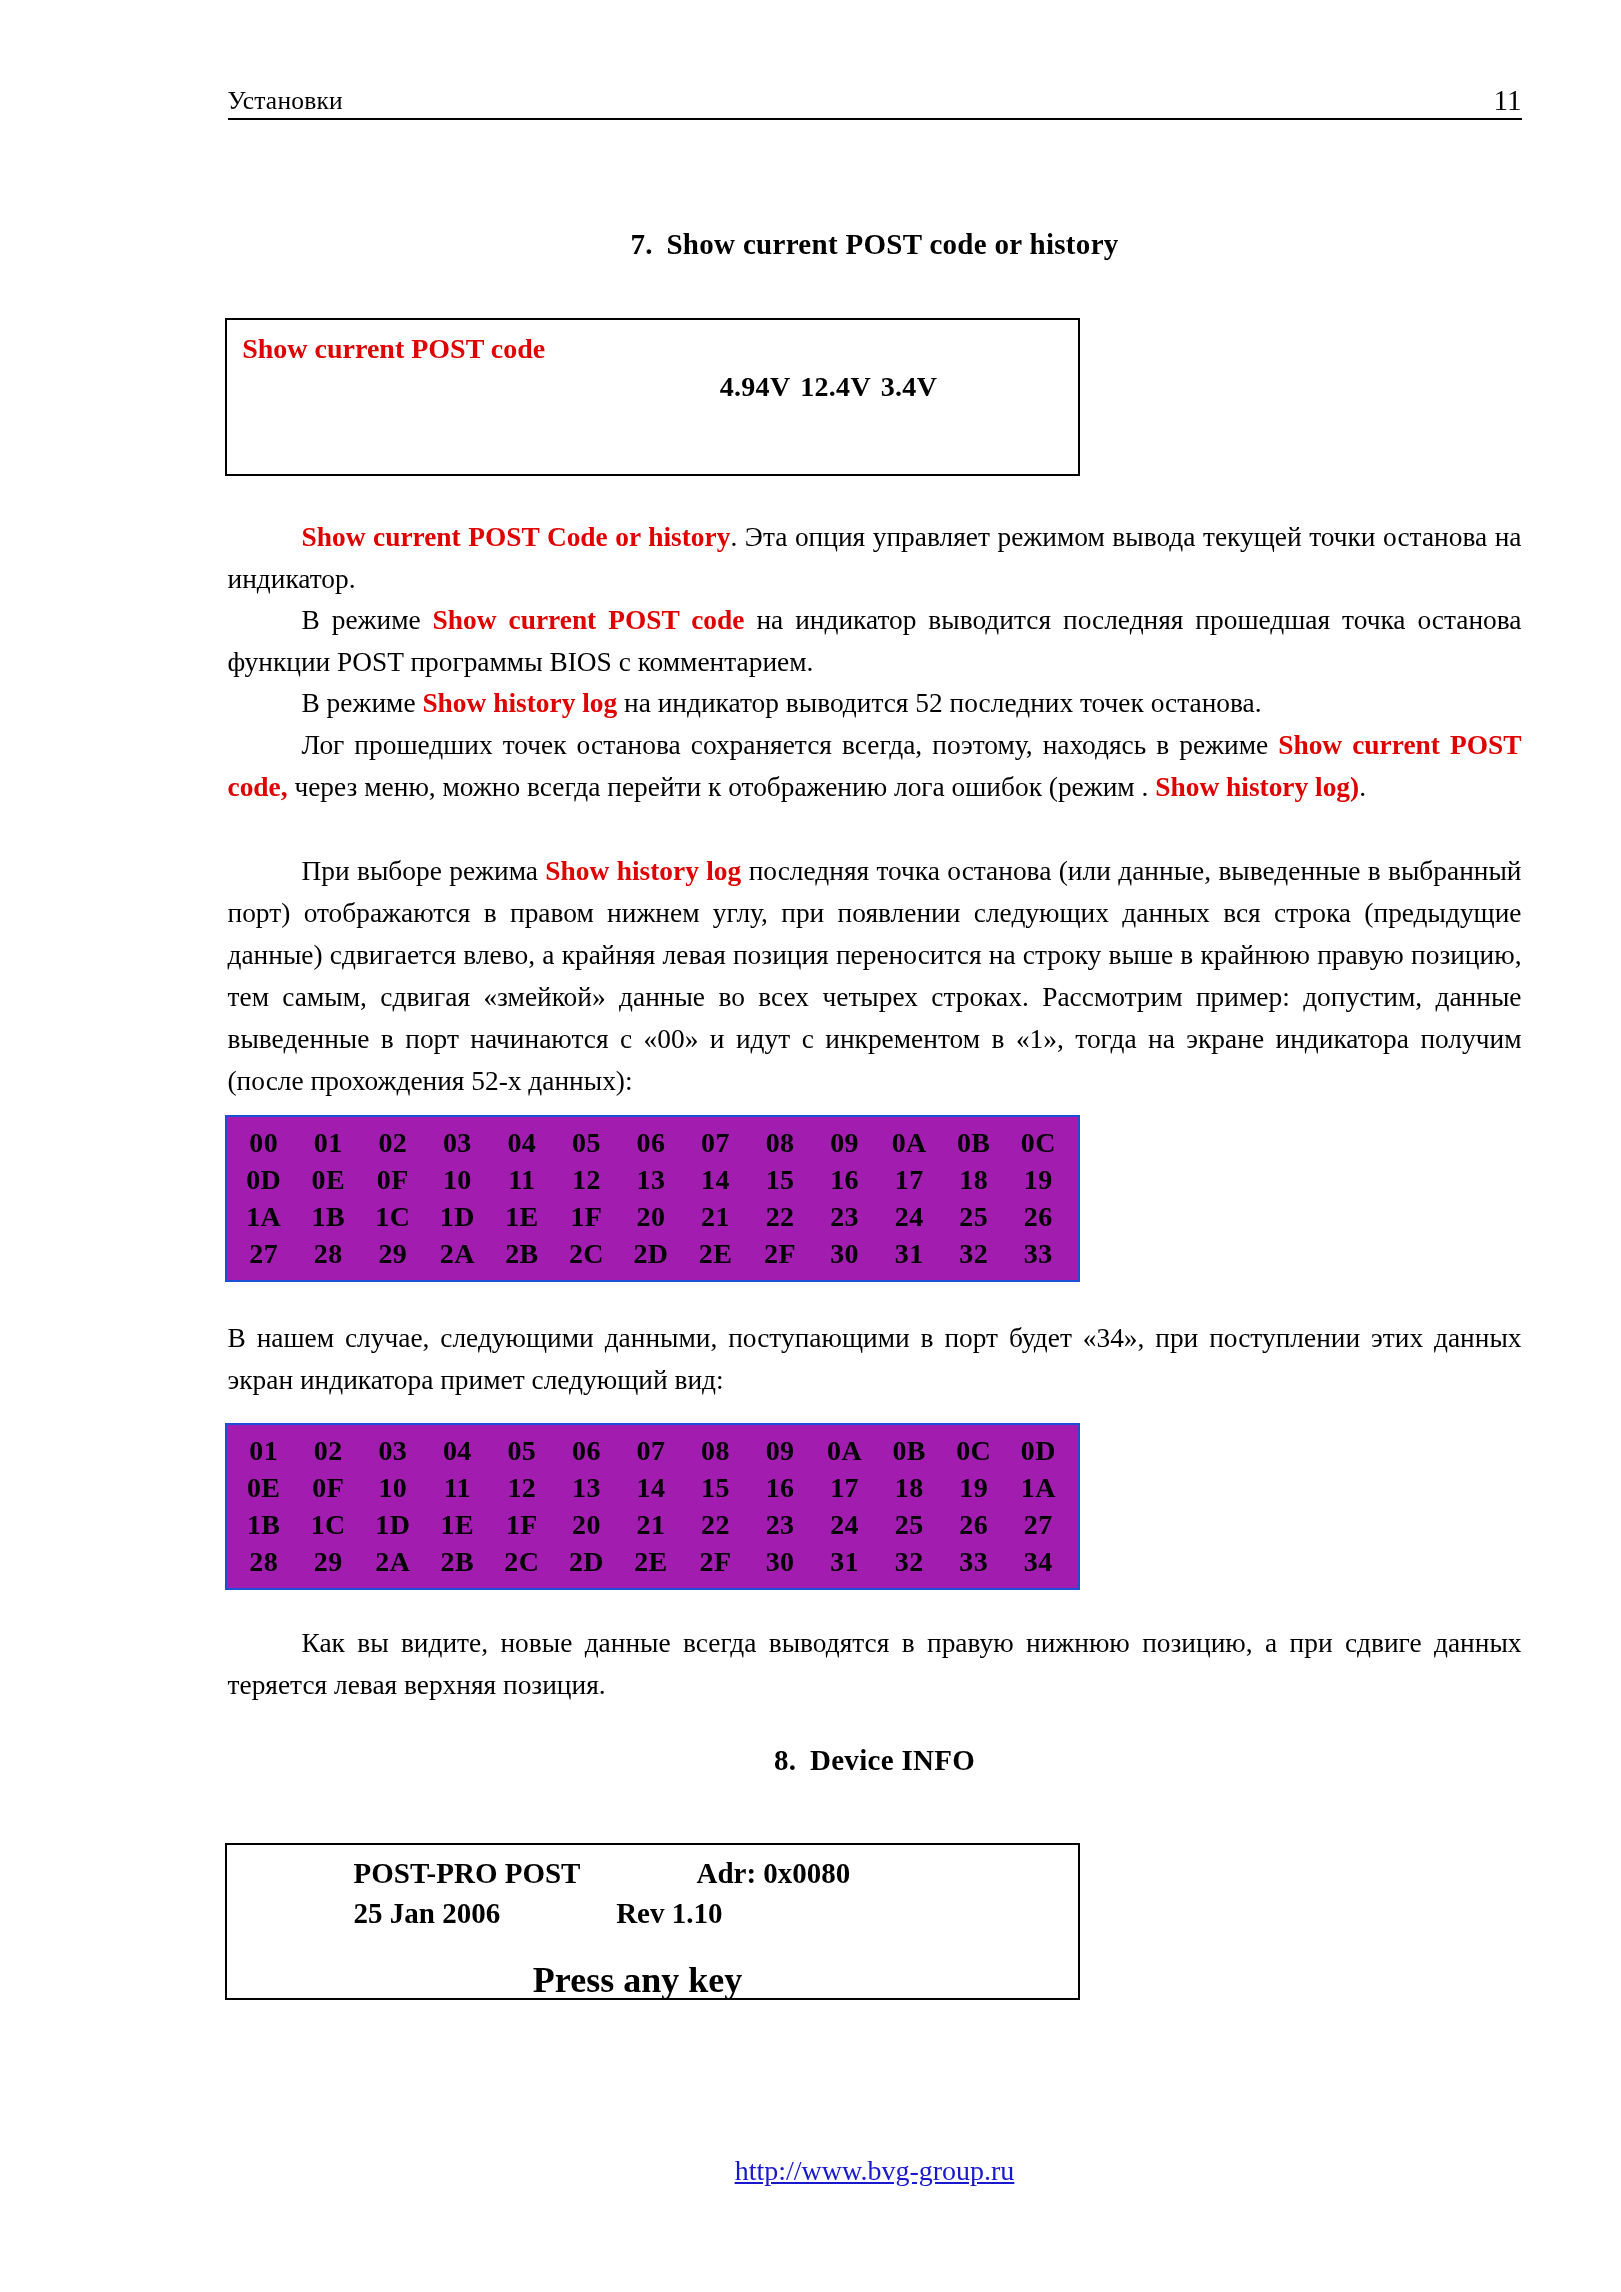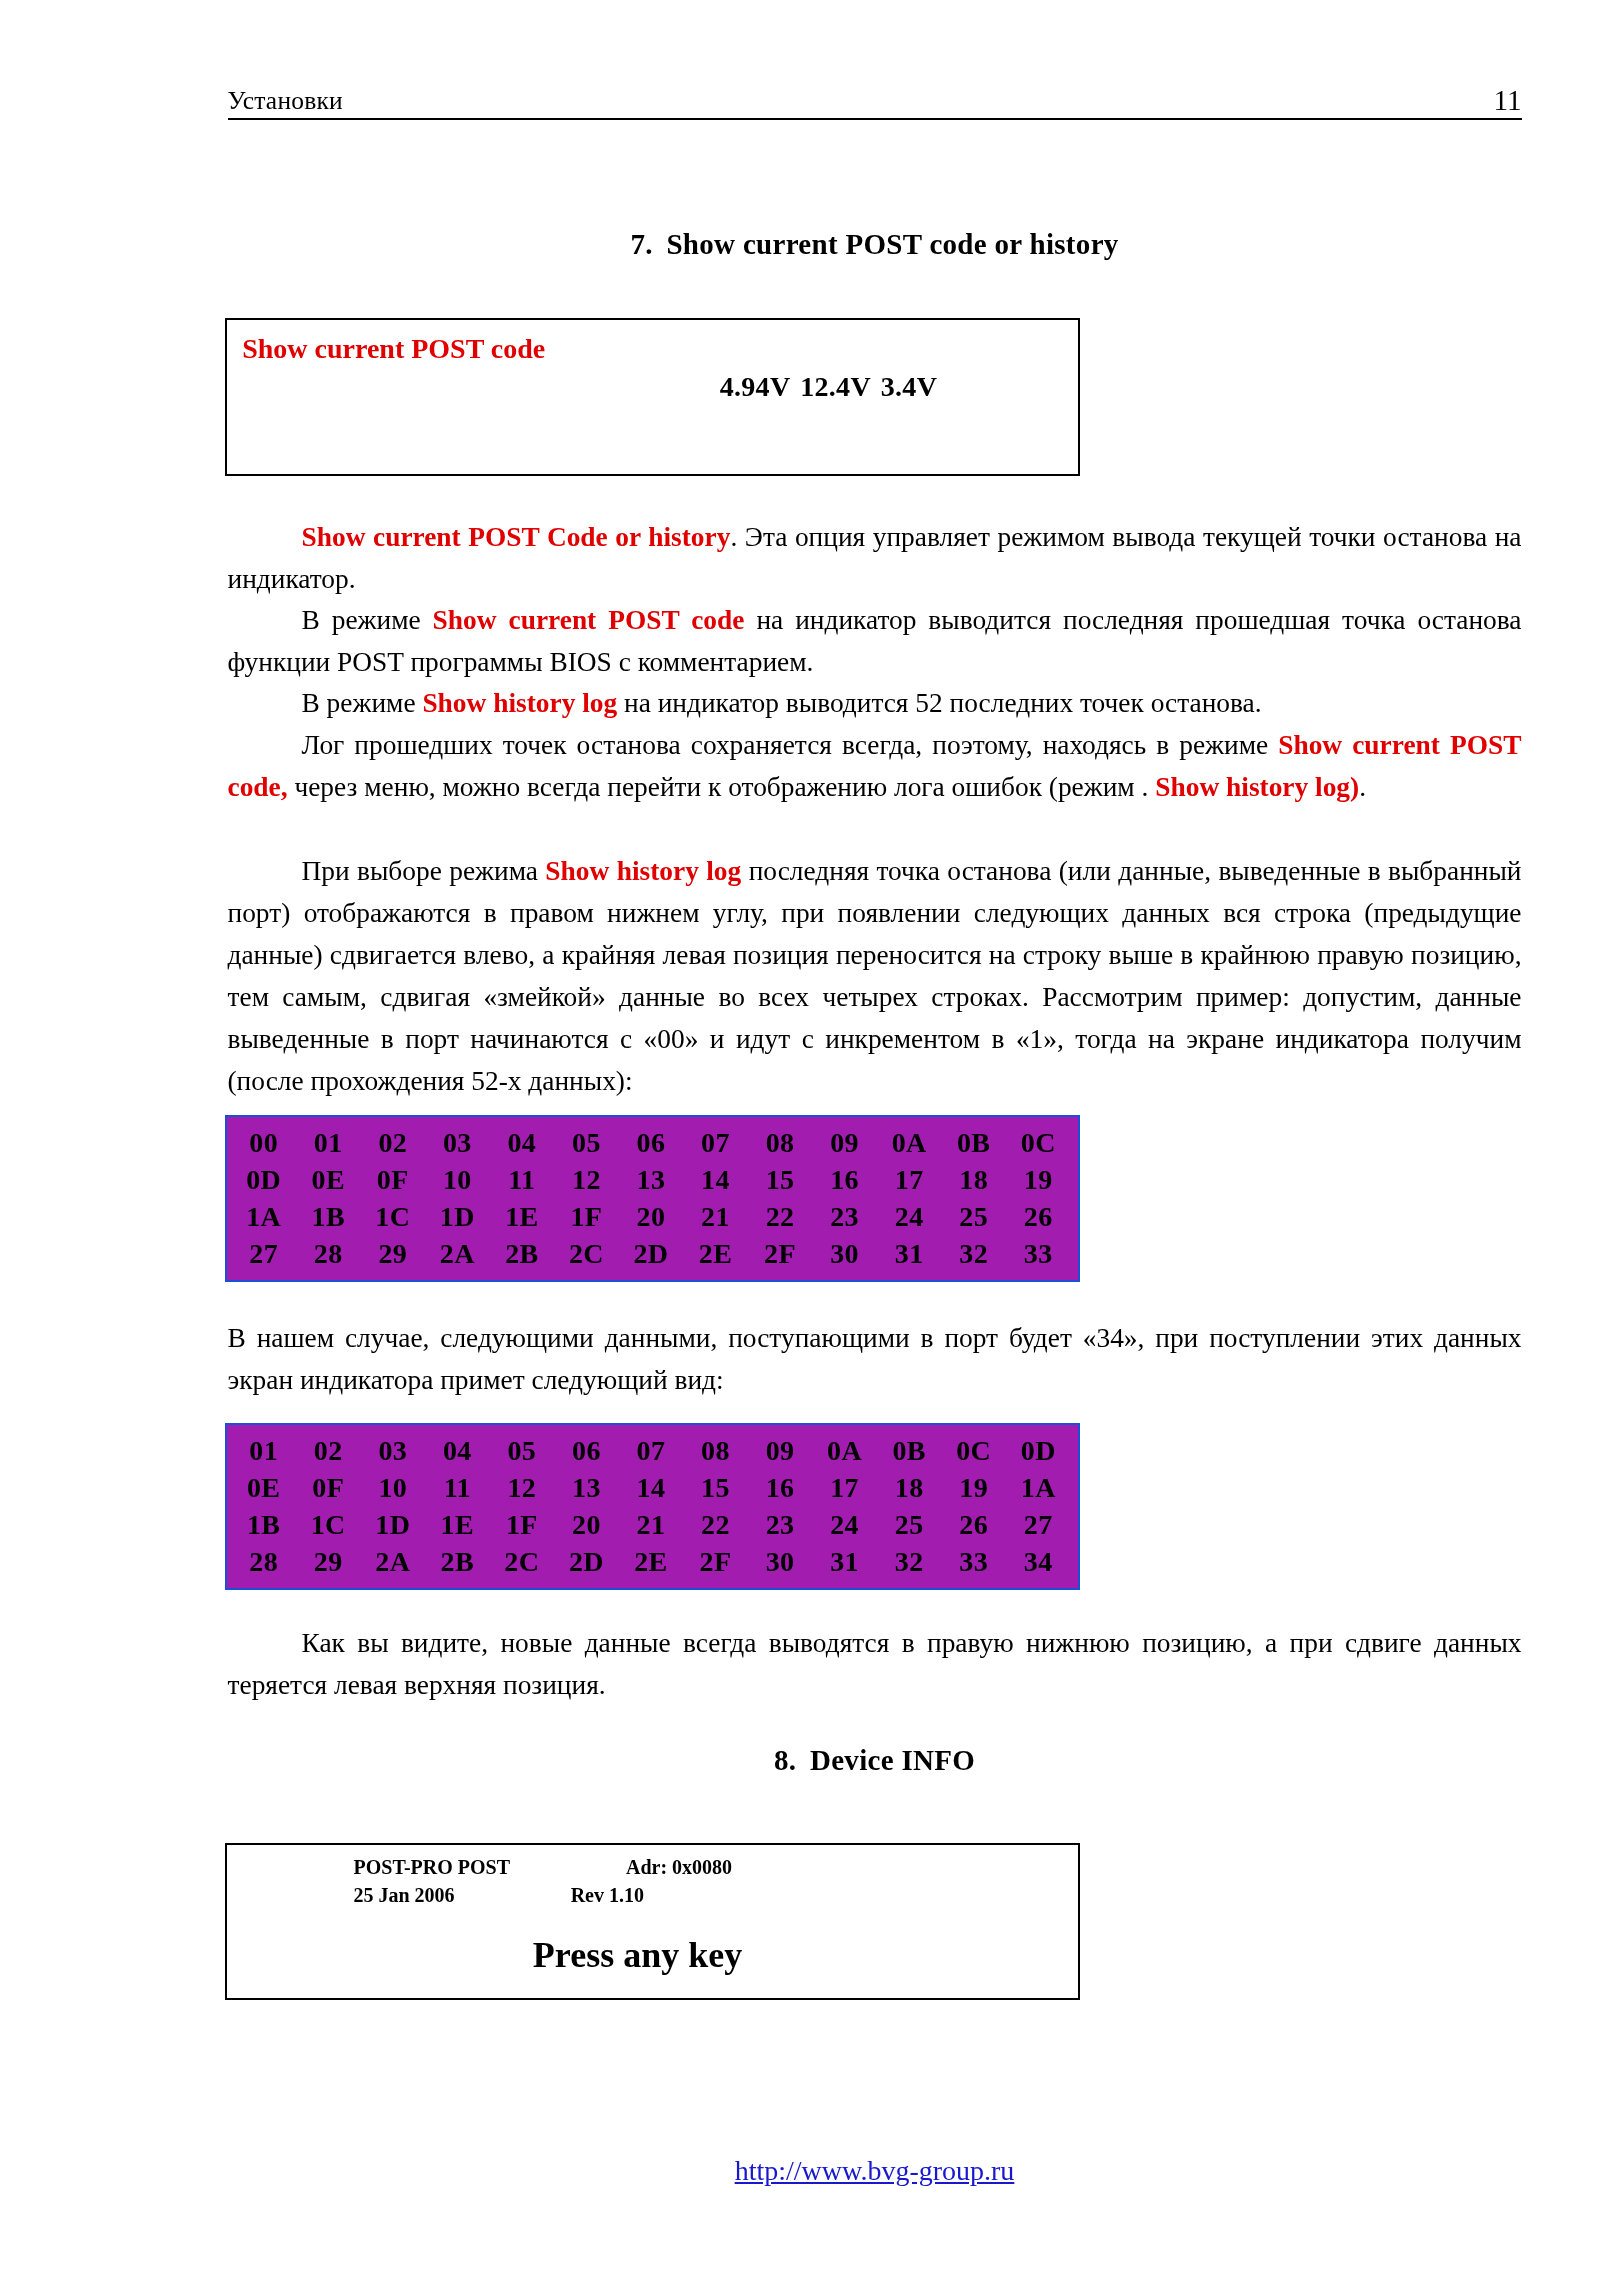--- a/index.html
+++ b/index.html
@@ -145,21 +145,21 @@
   }
 
   
   #lcd-device-info {
     top: 1843px;
     height: 157px;
     padding: 7.8px 0 0 0;
   }
   #lcd-device-info .di-row {
     display: flex;
-    font-size: 20px;
+    font-size: 29px;
     line-height: 1.40;
     font-weight: bold;
     padding-left: 127px;
     white-space: pre;
   }
   #lcd-device-info .di-right {
     margin-left: 116px;
   }
   #lcd-device-info .di-press {
     text-align: center;

